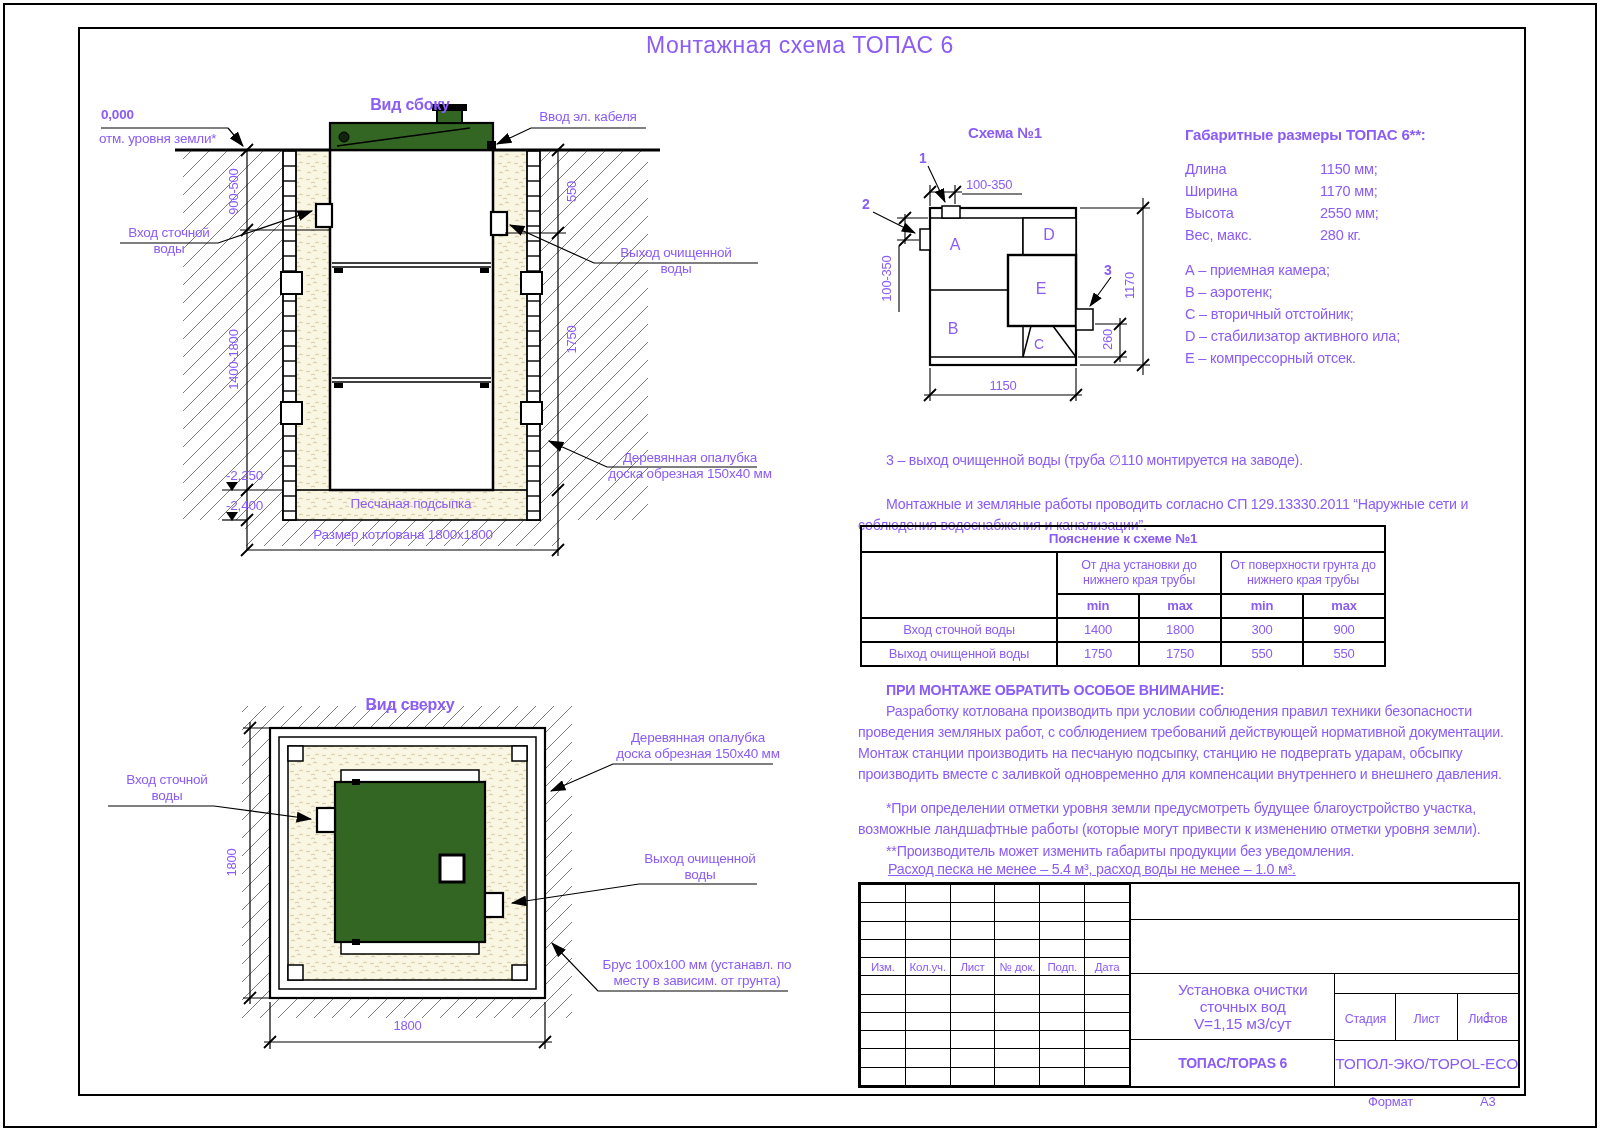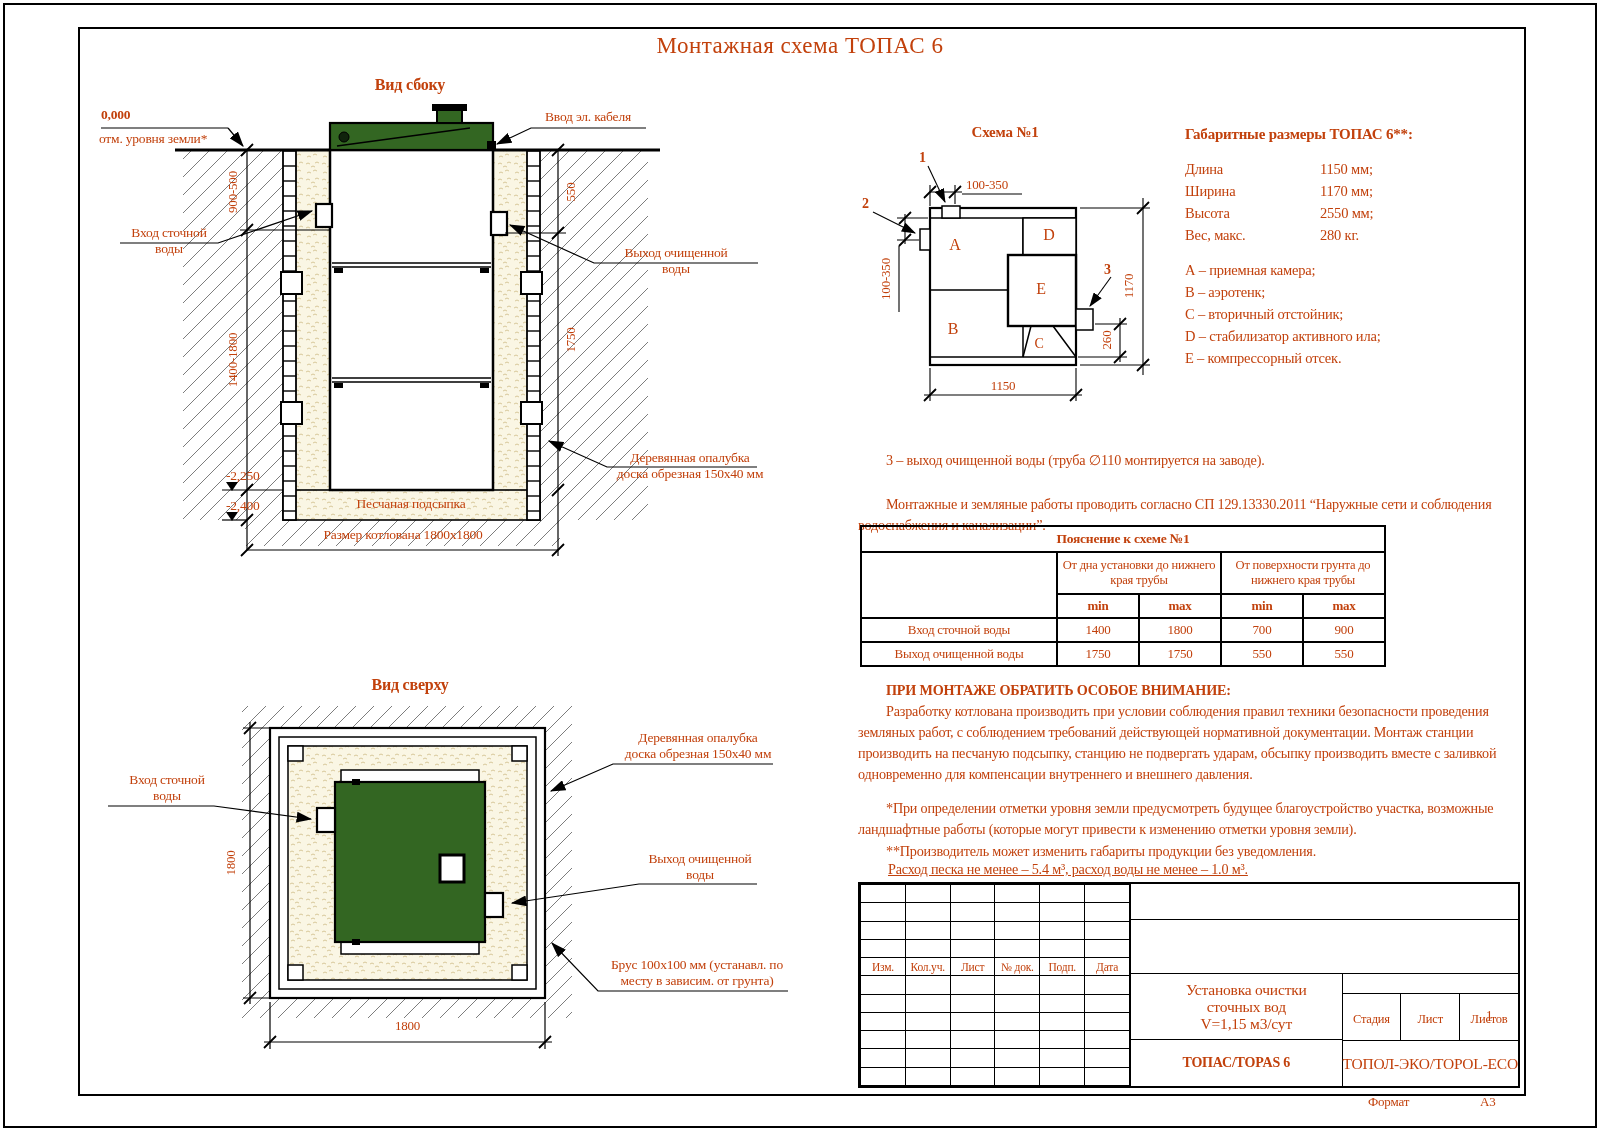--- a/index.html
+++ b/index.html
@@ -1,24 +1,24 @@
 <!DOCTYPE html>
 <html><head>
 <meta charset="utf-8">
 <style>
   html,body{margin:0;padding:0;background:#e8e8e8;}
   .sheet{position:relative;width:1600px;height:1131px;background:#ffffff;overflow:hidden;
-         font-family:Liberation Serif, serif;color:#c2410c;letter-spacing:-0.2px;}
+         font-family:Liberation Sans, sans-serif;color:#8b5cf6;letter-spacing:-0.2px;}
   .outer{position:absolute;left:3px;top:3px;right:3px;bottom:3px;border:2px solid #000;}
   .frame{position:absolute;left:78px;top:27px;width:1444px;height:1065px;border:2.5px solid #000;}
   .art{position:absolute;left:0;top:0;}
   .t{position:absolute;white-space:pre-line;font-size:13.5px;line-height:1.18;}
   .c{text-align:center;}
   .title{left:78px;top:32px;width:1444px;text-align:center;font-size:23px;letter-spacing:0.5px;}
-  .viewlbl{font-size:16px;font-weight:600;}
+  .viewlbl{font-size:16px;font-weight:600;margin-top:20px;}
   .vdim{position:absolute;text-align:center;transform:rotate(-90deg);font-size:13px;white-space:nowrap;}
   .dim{font-size:13px;}
   .mark{font-size:14px;font-weight:600;}
   .comp{position:absolute;width:22px;text-align:center;font-size:16px;}
   .para{width:676px;font-size:14.2px;line-height:21px;text-indent:28px;}
   .gabhead{font-size:15px;font-weight:600;}
   .gabrow{font-size:14.5px;}
   .underl{text-decoration:underline;}
   .ptable{position:absolute;left:860px;top:525px;border-collapse:collapse;table-layout:fixed;}
   .ptable td{border:2px solid #000;text-align:center;font-size:13px;line-height:1.2;padding:1px 3px;overflow:hidden;}
@@ -258,21 +258,21 @@
     <tr>
       <td class="mm" style="width:74px;">min</td>
       <td class="mm" style="width:74px;">max</td>
       <td class="mm" style="width:74px;">min</td>
       <td class="mm" style="width:74px;">max</td>
     </tr>
     <tr>
       <td class="dr">Вход сточной воды</td>
       <td class="dr">1400</td>
       <td class="dr">1800</td>
-      <td class="dr">700</td>
+      <td class="dr">300</td>
       <td class="dr">900</td>
     </tr>
     <tr>
       <td class="dr">Выход очищенной воды</td>
       <td class="dr">1750</td>
       <td class="dr">1750</td>
       <td class="dr">550</td>
       <td class="dr">550</td>
     </tr>
   </tbody>

